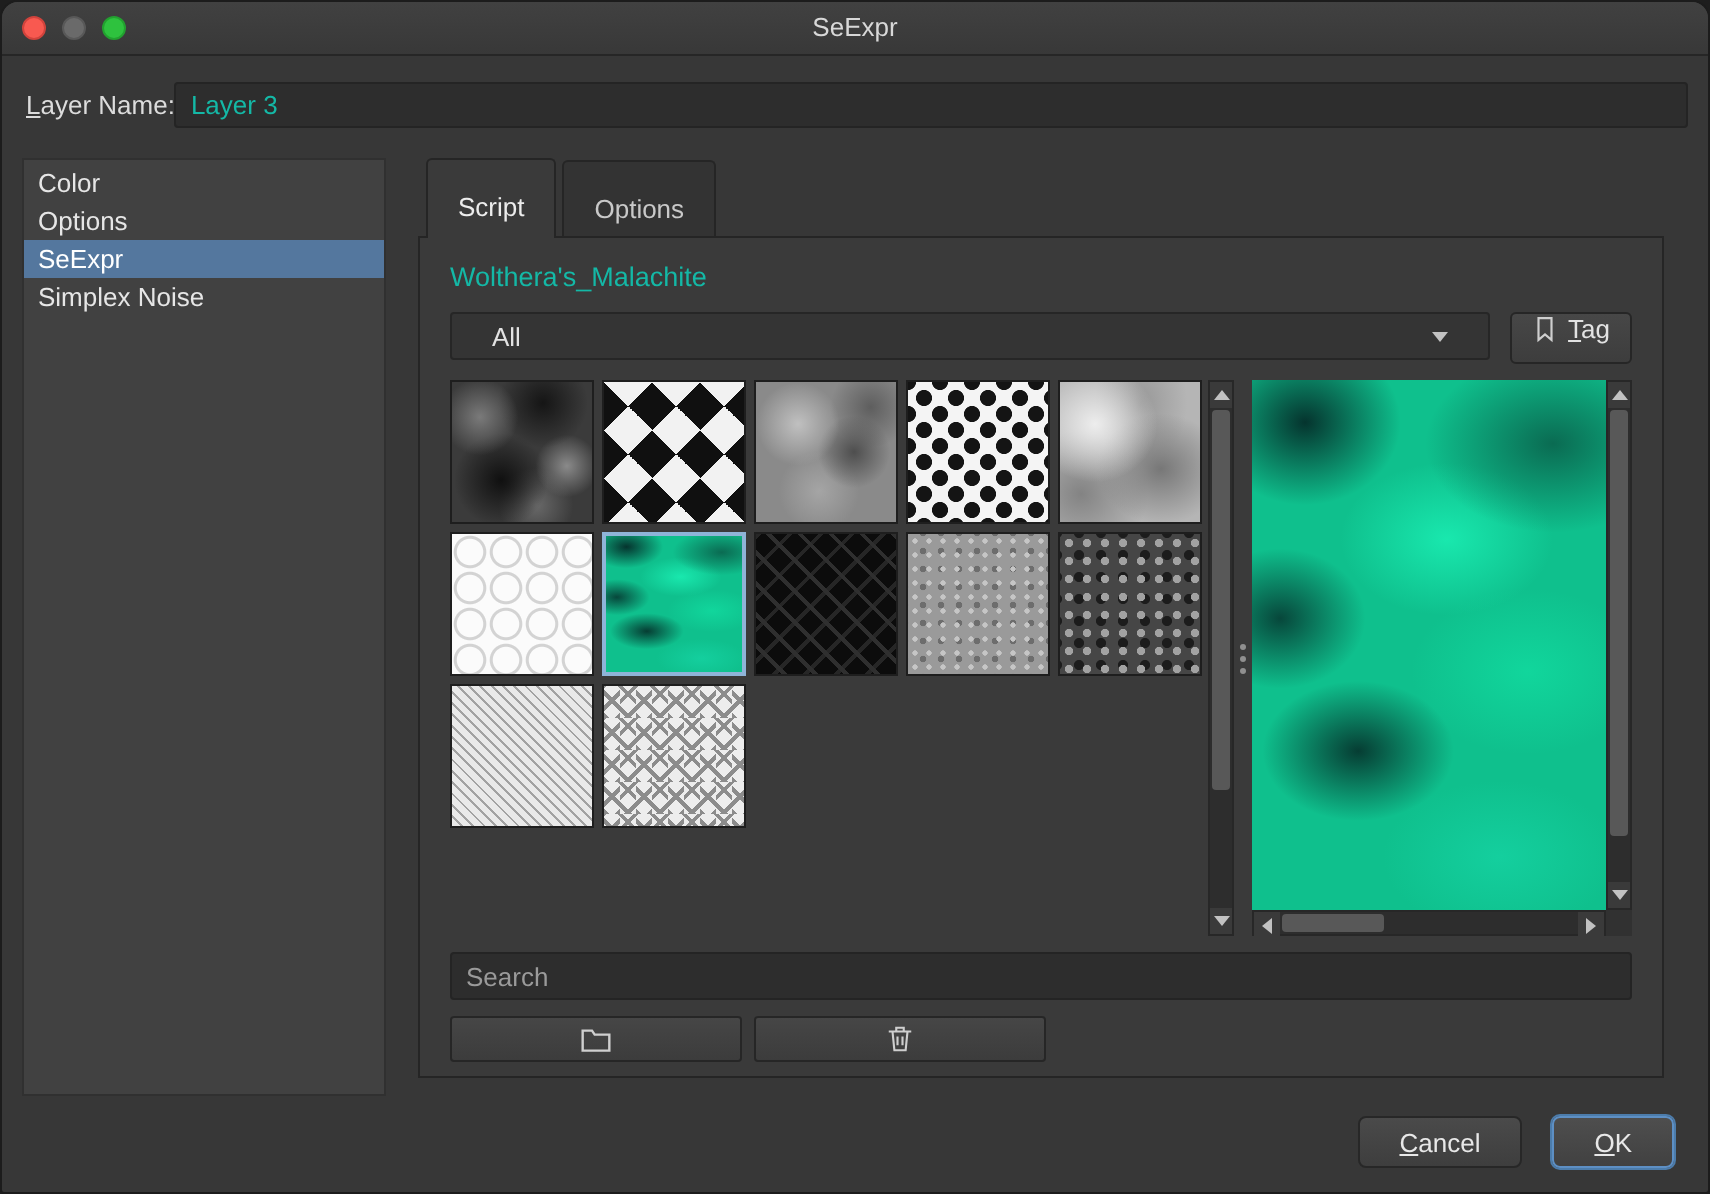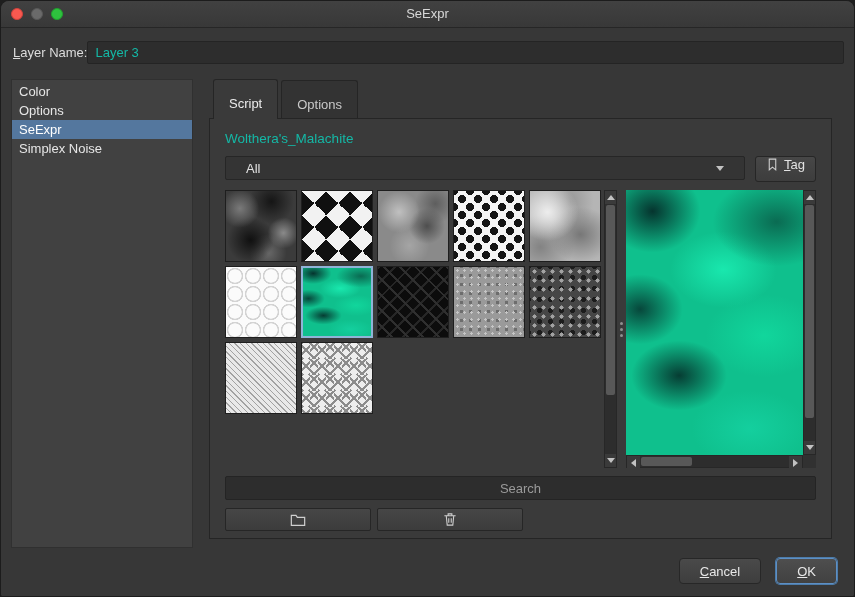--- a/index.html
+++ b/index.html
@@ -79,21 +79,21 @@
   .preview-area { flex:1; display:grid; grid-template-columns:1fr 13px; grid-template-rows:1fr 13px; }
   .preview-img { width:100%; height:100%; }
   .preview-vscroll { height:100%; }
   .preview-vscroll .sb-thumb-v { height:90%; }
   .hscroll { display:flex; background:#2d2d2d; border:1px solid #272727; }
   .sb-thumb-h { position:absolute; top:1px; bottom:1px; left:1px; width:34%; background:#585858; border-radius:2px; }
   .sb-corner { background:#313131; }
 
   
   .search-row { margin-bottom:8px; }
-  .search-row .text-input { width:100%; height:24px; color:#ec4899;text-align:center; }
+  .search-row .text-input { width:100%; height:24px; color:#ec4899; }
   .search-row .text-input::placeholder { color:#9a9a9a; }
   .tools-row { display:flex; gap:6px; }
   .tool-btn { width:146px; height:23px; background:linear-gradient(#464646,#3c3c3c);
               border:1px solid #262626; border-radius:2px;
               display:flex; align-items:center; justify-content:center; cursor:default; }
 
   
   .footer { position:absolute; right:17px; bottom:12px; display:flex; gap:15px; }
   .btn { height:26px; padding:0 20px; background:linear-gradient(#4a4a4a,#3e3e3e);
          border:1px solid #272727; border-radius:4px; color:#e8e8e8;

